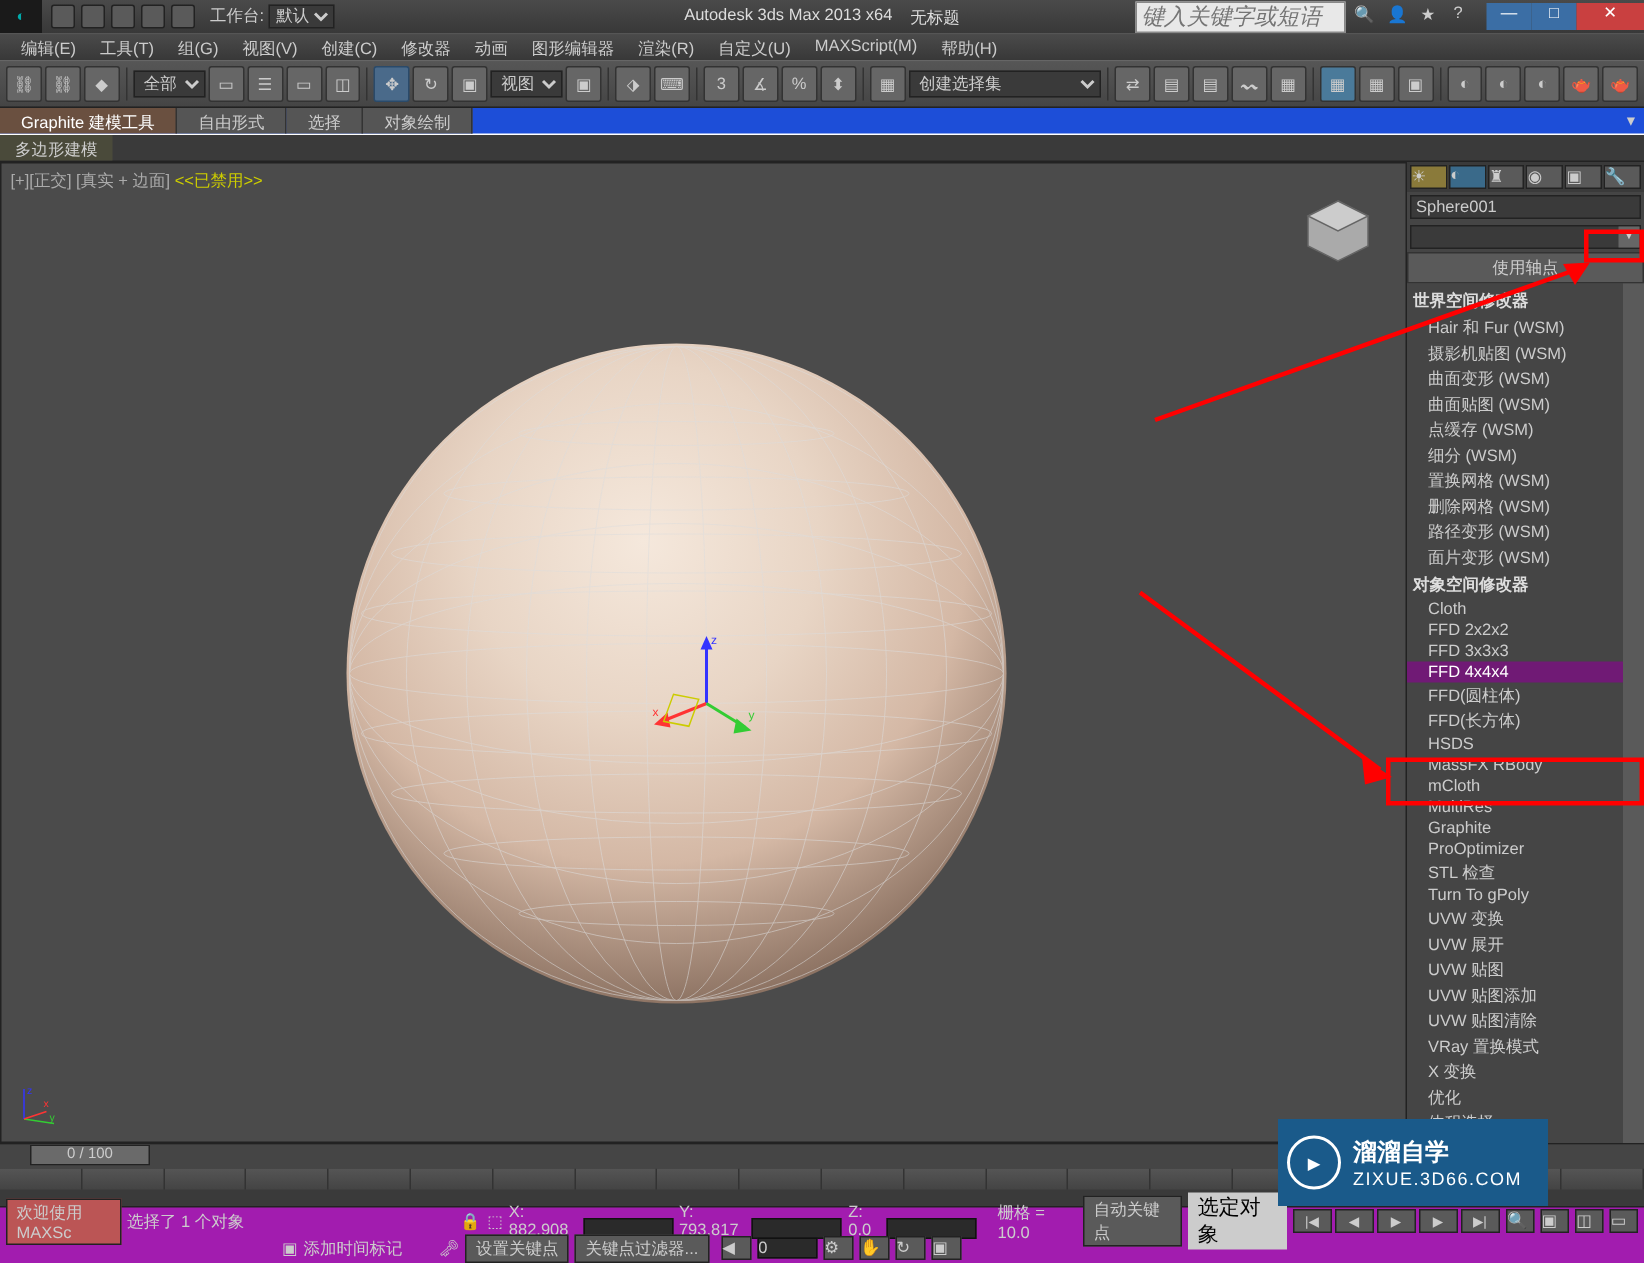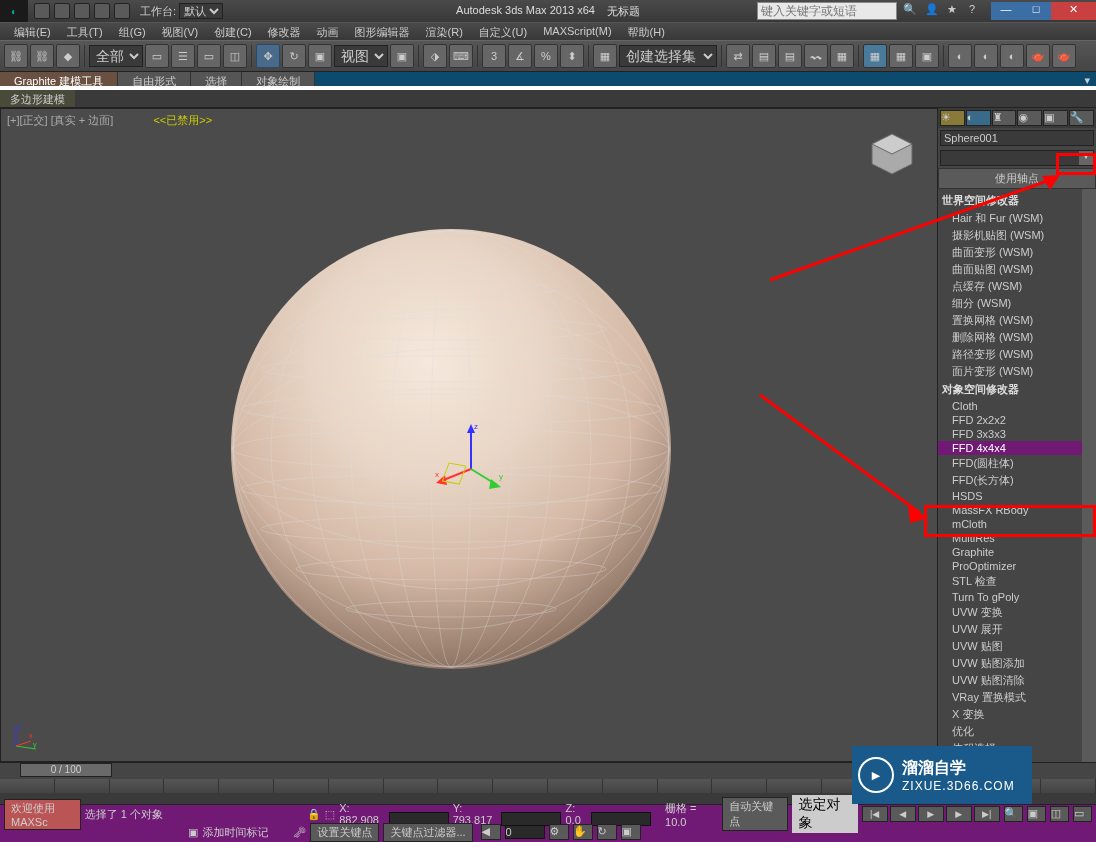--- a/index.html
+++ b/index.html
@@ -9,53 +9,53 @@
 .titlebar { height: 22px; background: linear-gradient(#4a4a4a,#383838); display: flex; align-items: center; position: relative; }
 .titlebar .logo { width: 28px; height: 22px; background: #1a1a1a; display:flex; align-items:center; justify-content:center; font-size:10px; color:#0aa; }
 .titlebar .qat { display: flex; gap: 4px; padding: 0 6px; }
 .titlebar .qat .ico { width: 16px; height: 16px; background: #5a5a5a; border:1px solid #222; border-radius:2px; }
 .titlebar .ws { padding: 0 4px; font-size: 11px; }
 .titlebar .ws select { background:#3a3a3a; color:#ccc; border:1px solid #222; font-size:11px; }
 .titlebar .center { position: absolute; left:50%; transform:translateX(-50%); display:flex; gap:12px; font-size:11px; }
 .titlebar .center .app { color:#ddd; }
 .titlebar .center .doc { color:#ddd; }
 .titlebar .search { margin-left:auto; }
-.titlebar .search input { width: 140px; background:#e8e8e8; border:1px solid #888; font-size:12px; padding:1px 3px; color:#666; }
+.titlebar .search input { width: 140px; background:#e8e8e8; border:1px solid #888; font-size:15px; padding:1px 3px; color:#666; font-style:italic; }
 .titlebar .help { display:flex; gap:6px; padding:0 6px; }
 .titlebar .help .ico { width:16px; height:16px; }
 .winbtns { display:flex; }
 .winbtns div { width:30px; height:18px; text-align:center; line-height:14px; font-size:11px; color:#fff; }
 .winbtns .min { background:#3b6ea5; }
 .winbtns .max { background:#3b6ea5; }
 .winbtns .close { background:#c94040; width:45px; }
 
 
 .menubar { height: 18px; background: linear-gradient(#4a4a4a,#383838); display: flex; padding: 0 6px; border-top:1px solid #555; }
 .menubar .mi { padding: 2px 8px; cursor: default; font-size:11px; }
 
 
 .maintb { height: 32px; background: linear-gradient(#565656,#454545); display:flex; align-items:center; padding:0 4px; gap:2px; border-top:1px solid #666; border-bottom:1px solid #222; }
 .maintb .btn { width:24px; height:24px; background:#666; border:1px solid #333; border-radius:2px; display:flex; align-items:center; justify-content:center; }
 .maintb .btn.active { background:#4a6a8a; border-color:#2a4a6a; }
 .maintb .sep { width:1px; height:22px; background:#333; margin:0 2px; }
-.maintb .dd { background:#3a3a3a; color:#ccc; border:1px solid #222; font-size:14px; padding:1px 2px; }
-
-
-.ribbontabs { height: 18px; background:#0c4a6e; display:flex; border-bottom:4px solid #ffffff; }
+.maintb .dd { background:#3a3a3a; color:#ccc; border:1px solid #222; font-size:11px; padding:1px 2px; }
+
+
+.ribbontabs { height: 18px; background:#1d4ed8; display:flex; border-bottom:1px solid #ffffff; }
 .ribbontabs .tab { padding:2px 14px; background:#555; border-right:1px solid #333; font-size:11px; }
 .ribbontabs .tab.active { background:#6a5040; color:#fff; }
 .ribbontabs .pin { margin-left:auto; padding:2px 6px; }
 .subtabs { height: 18px; background:#3a3a3a; display:flex; border-bottom:1px solid #222; }
 .subtabs .tab { padding:2px 10px; font-size:11px; background:#4a4a3a; }
 
 
 .workspace { position:absolute; top:108px; left:0; right:0; bottom:80px; display:flex; }
 .viewport { flex:1; background:#4b4b4b; position:relative; border:1px solid #222; overflow:hidden; }
 .viewport .label { position:absolute; top:4px; left:6px; font-size:11px; color:#aaa; }
-.viewport .label .y { color:#cc0;margin-left:37px; }
+.viewport .label .y { color:#cc0; }
 .viewport .cube { position:absolute; top:20px; right:20px; width:50px; height:50px; }
 .viewport .sphere { position:absolute; left:230px; top:120px; width:440px; height:440px; border-radius:50%; background: radial-gradient(circle at 45% 30%, #f5e8dc 0%, #e8d5c5 30%, #d4b8a5 55%, #8a7060 80%, #3a3028 100%); }
 .viewport .wire { position:absolute; left:230px; top:120px; width:440px; height:440px; border-radius:50%; }
 .viewport .gizmo { position:absolute; left:430px; top:310px; width:80px; height:80px; }
 .viewport .axis-mini { position:absolute; left:10px; bottom:10px; width:30px; height:30px; }
 
 
 .cmdpanel { width:158px; background:#454545; display:flex; flex-direction:column; }
 .cmdpanel .tabs { height:20px; background:#3a3a3a; display:flex; gap:1px; padding:2px; }
 .cmdpanel .tabs .t { flex:1; height:16px; background:#5a5a5a; border:1px solid #222; }
@@ -71,25 +71,25 @@
 .cmdpanel .list .it.sel { background:#701a75; color:#fff; }
 .cmdpanel .scroll { width:14px; background:#5a5a5a; }
 
 
 .redbox { position:absolute; border:3px solid red; pointer-events:none; }
 .arrow { position:absolute; pointer-events:none; }
 
 
 .timearea { position:absolute; left:0; right:0; bottom:38px; height:42px; background:#3a3a3a; border-top:1px solid #222; }
 .timearea .slider { height:16px; background:#454545; position:relative; }
-.timearea .slider .handle { position:absolute; left:20px; top:0; width:92px; height:14px; background:#6a6a6a; border:1px solid #222; font-size:10px; text-align:center; }
+.timearea .slider .handle { position:absolute; left:20px; top:0; width:80px; height:14px; background:#6a6a6a; border:1px solid #222; font-size:10px; text-align:center; }
 .timearea .track { height:14px; background:linear-gradient(#555,#444); display:flex; }
 .timearea .track .tick { flex:1; border-right:1px solid #333; }
 
-.status { position:absolute; left:0; right:0; bottom:0; height:38px; background:#701a75; display:flex; flex-direction:column; border-top:1px solid #222; }
+.status { position:absolute; left:0; right:0; bottom:0; height:38px; background:#a21caf; display:flex; flex-direction:column; border-top:1px solid #222; }
 .status .row { height:18px; display:flex; align-items:center; gap:4px; padding:0 4px; font-size:11px; }
 .status .coord { display:flex; align-items:flex-end; gap:2px; }
 .status .coord input { width:60px; background:#2a2a2a; color:#ccc; border:1px solid #111; font-size:11px; padding:0 2px; }
 .status .playback { display:flex; gap:2px; }
 .status .playback .pb { width:26px; height:16px; background:#5a5a5a; border:1px solid #222; display:flex; align-items:center; justify-content:center; font-size:9px; }
 .status .btn2 { padding:1px 6px; background:#5a5a5a; border:1px solid #222; font-size:11px; }
 .status .sel { background:#ccc; color:#000; padding:1px 6px; font-size:14px; }
 
 
 .watermark { position:absolute; right:64px; bottom:38px; width:180px; height:58px; background:#1a5a8a; display:flex; align-items:center; gap:8px; padding:6px; color:#fff; }
@@ -165,21 +165,21 @@
   <div class="sep"></div>
   <div class="btn">⬗</div>
   <div class="btn">⌨</div>
   <div class="sep"></div>
   <div class="btn">3</div>
   <div class="btn">∡</div>
   <div class="btn">%</div>
   <div class="btn">⬍</div>
   <div class="sep"></div>
   <div class="btn">▦</div>
-  <select class="dd" style="width:98px"><option>创建选择集</option></select>
+  <select class="dd" style="width:129px"><option>创建选择集</option></select>
   <div class="sep"></div>
   <div class="btn">⇄</div>
   <div class="btn">▤</div>
   <div class="btn">▤</div>
   <div class="btn">〰</div>
   <div class="btn">▦</div>
   <div class="sep"></div>
   <div class="btn" style="background:#4a7a9a">▦</div>
   <div class="btn">▦</div>
   <div class="btn">▣</div>

